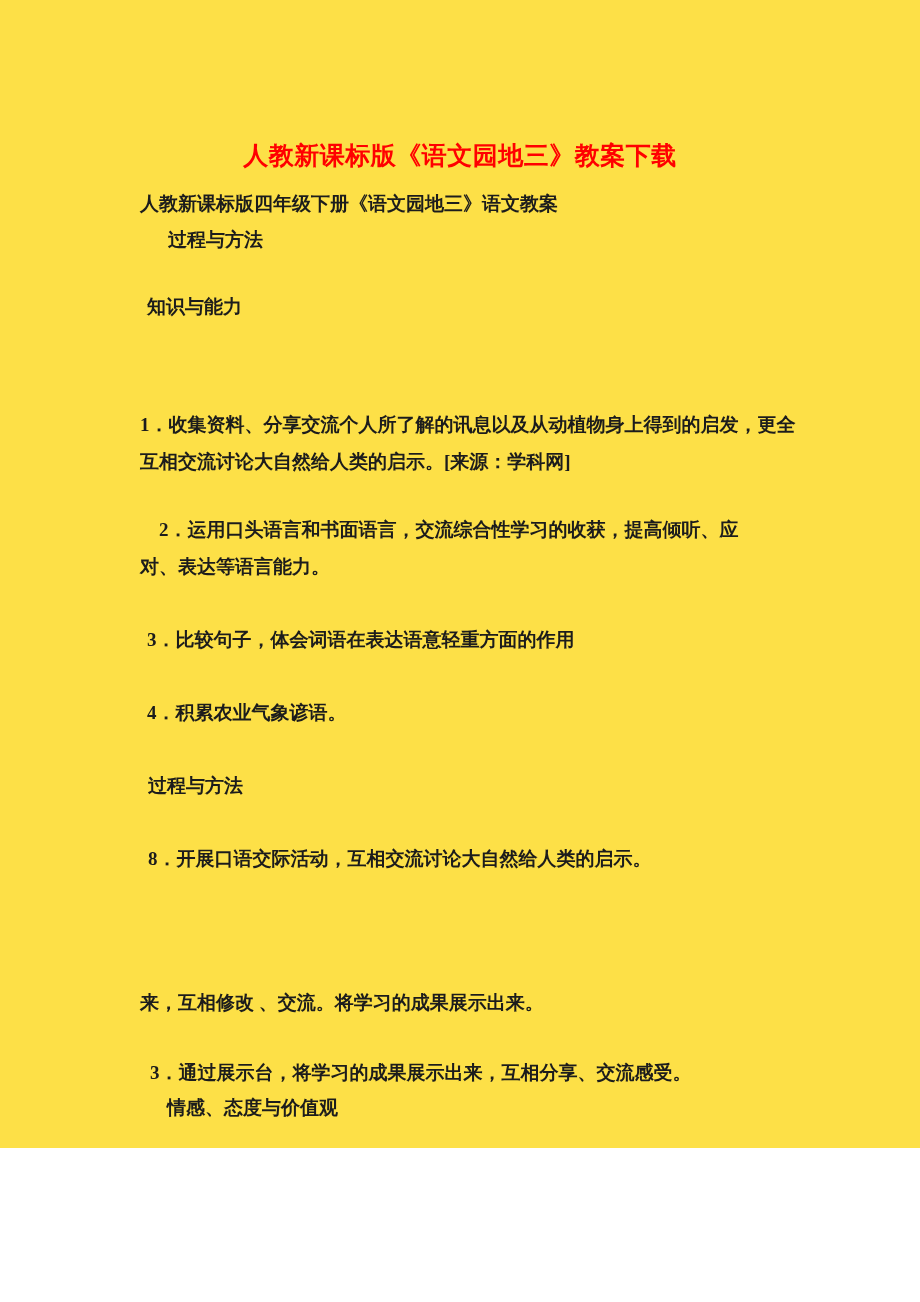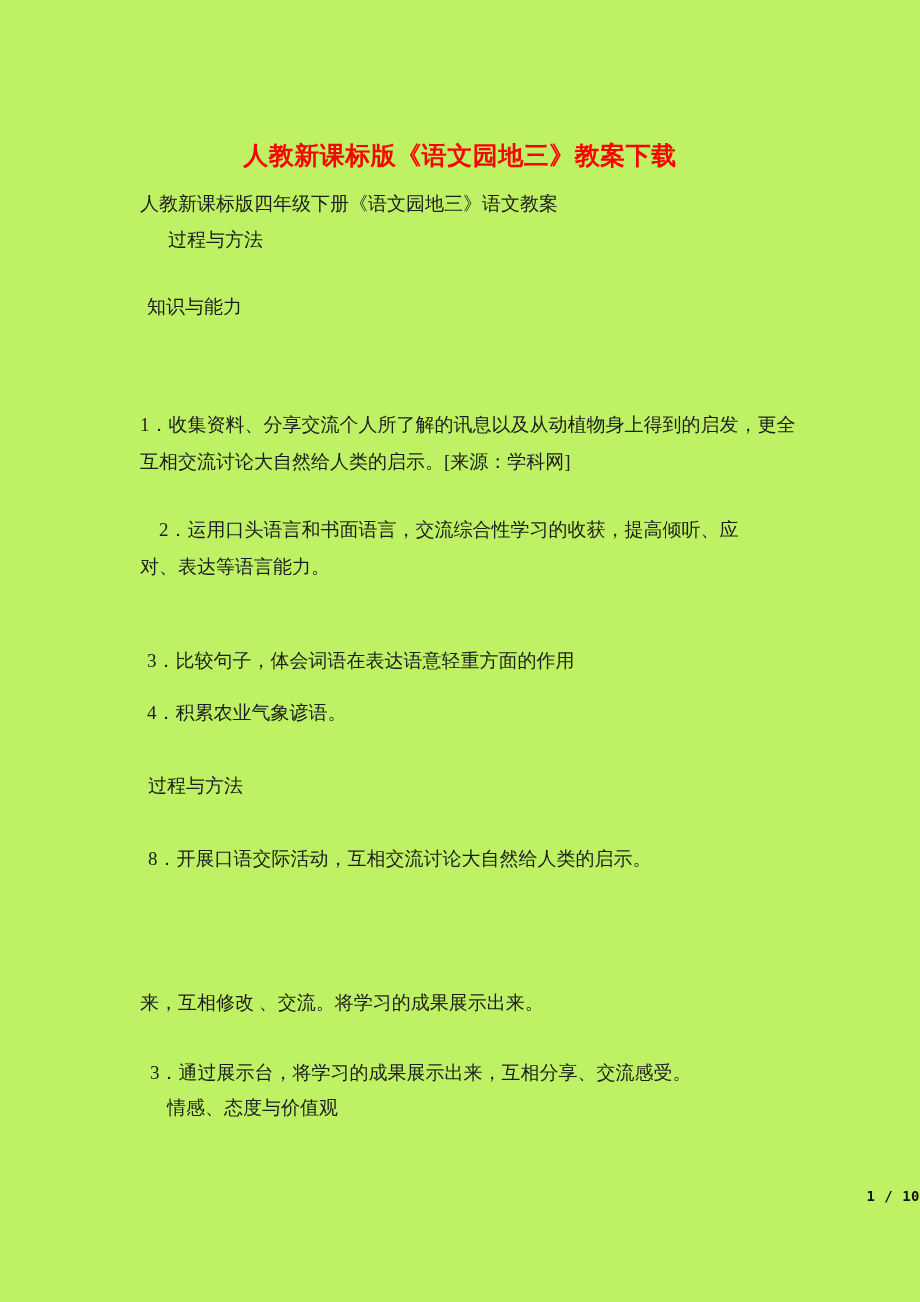--- a/index.html
+++ b/index.html
@@ -3,22 +3,22 @@
 <meta charset="utf-8">
 <style>
   html, body {
     margin: 0;
     padding: 0;
     background: #ffffff;
   }
   .page {
     position: relative;
     width: 920px;
-    height: 1302px;
-    background: #bef264;
+    height: 1148px;
+    background: #fde047;
     font-family: "Liberation Serif", serif;
     overflow: hidden;
   }
   .doc-title {
     position: absolute;
     top: 140px;
     left: 0;
     width: 920px;
     margin: 0;
     text-align: center;
@@ -28,20 +28,21 @@
     color: #ff0000;
     letter-spacing: 0.5px;
     font-family: "Liberation Serif", serif;
   }
   .bline {
     position: absolute;
     font-size: 19px;
     line-height: 22px;
     color: #1c1c1c;
     white-space: pre;
+    font-weight: bold;
   }
   .page-footer {
     position: absolute;
     top: 1187px;
     left: 0;
     width: 920px;
     text-align: right;
   }
   .page-footer span {
     font-family: "DejaVu Sans Mono", monospace;
@@ -65,21 +66,21 @@
   <div class="bline" style="top:296px;left:147px">知识与能力</div>
 
   <div class="bline" style="top:414px;left:140px">1．收集资料、分享交流个人所了解的讯息以及从动植物身上得到的启发，更全</div>
 
   <div class="bline" style="top:451px;left:140px">互相交流讨论大自然给人类的启示。[来源：学科网]</div>
 
   <div class="bline" style="top:519px;left:159px">2．运用口头语言和书面语言，交流综合性学习的收获，提高倾听、应</div>
 
   <div class="bline" style="top:556px;left:140px">对、表达等语言能力。</div>
 
-  <div class="bline" style="top:650px;left:147px">3．比较句子，体会词语在表达语意轻重方面的作用</div>
+  <div class="bline" style="top:629px;left:147px">3．比较句子，体会词语在表达语意轻重方面的作用</div>
 
   <div class="bline" style="top:702px;left:147px">4．积累农业气象谚语。</div>
 
   <div class="bline" style="top:775px;left:148px">过程与方法</div>
 
   <div class="bline" style="top:848px;left:148px">8．开展口语交际活动，互相交流讨论大自然给人类的启示。</div>
 
 
   <div class="bline" style="top:992px;left:140px">来，互相修改 、交流。将学习的成果展示出来。</div>
 

